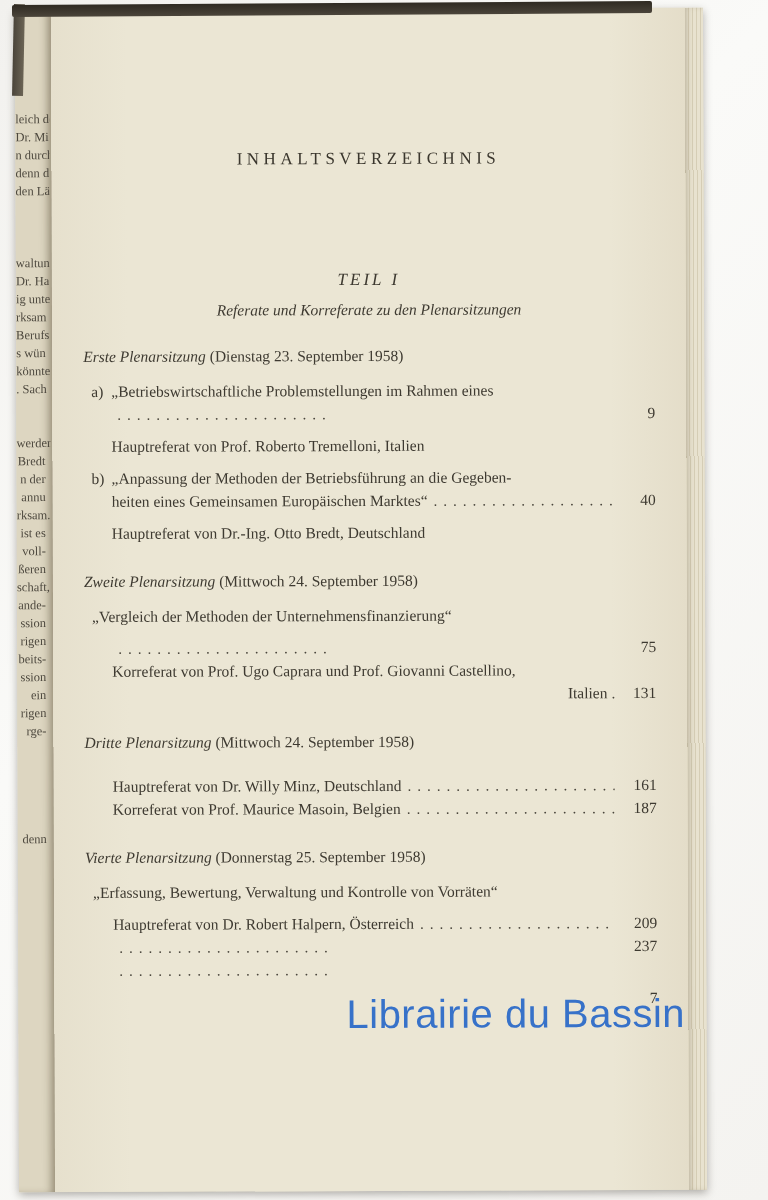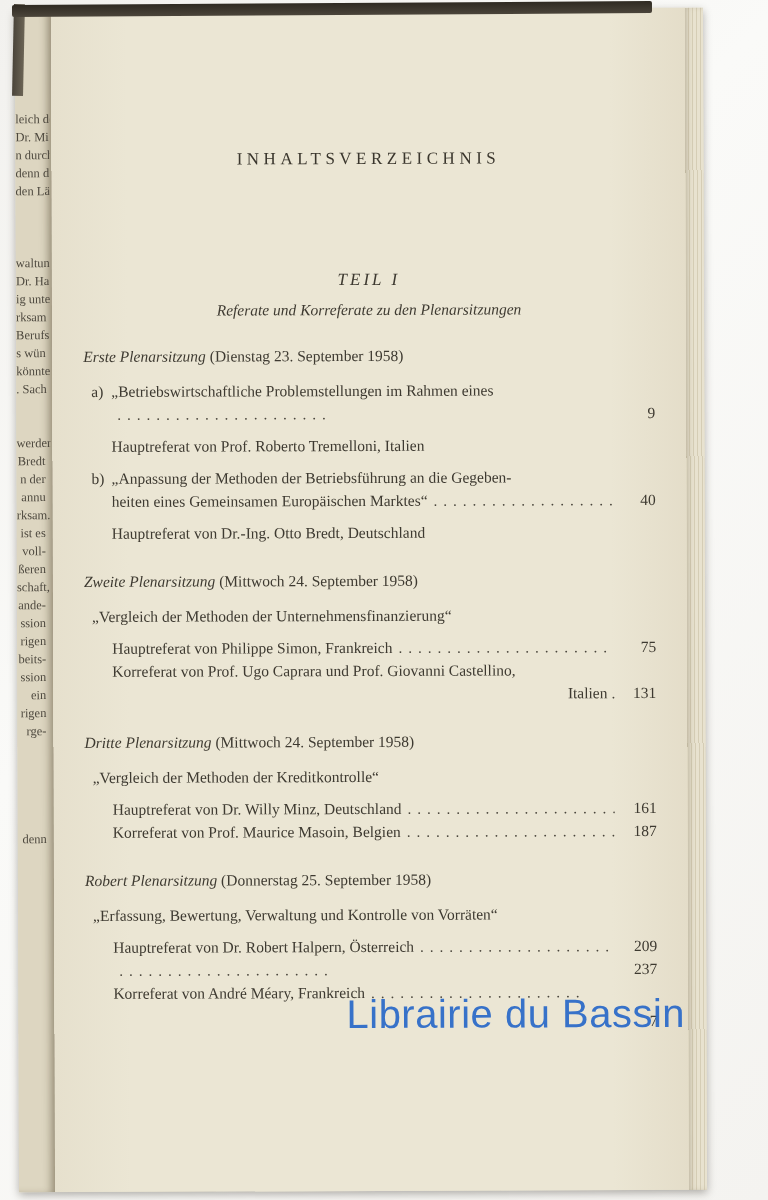--- a/index.html
+++ b/index.html
@@ -148,64 +148,61 @@
             <div class="line ind2 gap">
               <span class="txt">Hauptreferat von Dr.-Ing. Otto Bredt, Deutschland</span>
               <span class="pg"></span>
             </div>
             <div class="sec-head"><em class="sec-title">Zweite Plenarsitzung</em><span class="sec-date"> (Mittwoch 24. September 1958)</span></div>
             <div class="line ind1">
               <span class="txt">„Vergleich der Methoden der Unternehmensfinanzierung“</span>
               <span class="pg"></span>
             </div>
             <div class="line ind2 gap">
-              <span class="txt">Hauptreferat von Philippe Simon, Frankreich</span>
               <span class="dots">. . . . . . . . . . . . . . . . . . . . . .</span>
               <span class="pg">75</span>
             </div>
             <div class="line ind2">
               <span class="txt">Korreferat von Prof. Ugo Caprara und Prof. Giovanni Castellino,</span>
               <span class="pg"></span>
             </div>
             <div class="line ind2 right">
               <span class="txt">Italien</span>
               <span class="dots">.</span>
               <span class="pg">131</span>
             </div>
             <div class="sec-head"><em class="sec-title">Dritte Plenarsitzung</em><span class="sec-date"> (Mittwoch 24. September 1958)</span></div>
             <div class="line ind1">
-              <span class="txt">„Vergleich der Methoden der Kreditkontrolle“</span>
               <span class="pg"></span>
             </div>
             <div class="line ind2 gap">
               <span class="txt">Hauptreferat von Dr. Willy Minz, Deutschland</span>
               <span class="dots">. . . . . . . . . . . . . . . . . . . . . .</span>
               <span class="pg">161</span>
             </div>
             <div class="line ind2">
               <span class="txt">Korreferat von Prof. Maurice Masoin, Belgien</span>
               <span class="dots">. . . . . . . . . . . . . . . . . . . . . .</span>
               <span class="pg">187</span>
             </div>
-            <div class="sec-head"><em class="sec-title">Robert Plenarsitzung</em><span class="sec-date"> (Donnerstag 25. September 1958)</span></div>
+            <div class="sec-head"><em class="sec-title">Vierte Plenarsitzung</em><span class="sec-date"> (Donnerstag 25. September 1958)</span></div>
             <div class="line ind1">
               <span class="txt">„Erfassung, Bewertung, Verwaltung und Kontrolle von Vorräten“</span>
               <span class="pg"></span>
             </div>
             <div class="line ind2 gap">
               <span class="txt">Hauptreferat von Dr. Robert Halpern, Österreich</span>
               <span class="dots">. . . . . . . . . . . . . . . . . . . . . .</span>
               <span class="pg">209</span>
             </div>
             <div class="line ind2">
               <span class="dots">. . . . . . . . . . . . . . . . . . . . . .</span>
               <span class="pg">237</span>
             </div>
             <div class="line ind2">
-              <span class="txt">Korreferat von André Méary, Frankreich</span>
               <span class="dots">. . . . . . . . . . . . . . . . . . . . . .</span>
               <span class="pg"></span>
             </div>
           </div>
         <div class="pagenum">7</div>
       </div>
     </div>
 
     <div class="page-stack"></div>
     <div class="watermark" style="color: rgb(46, 108, 201);">Librairie du Bassin</div>

